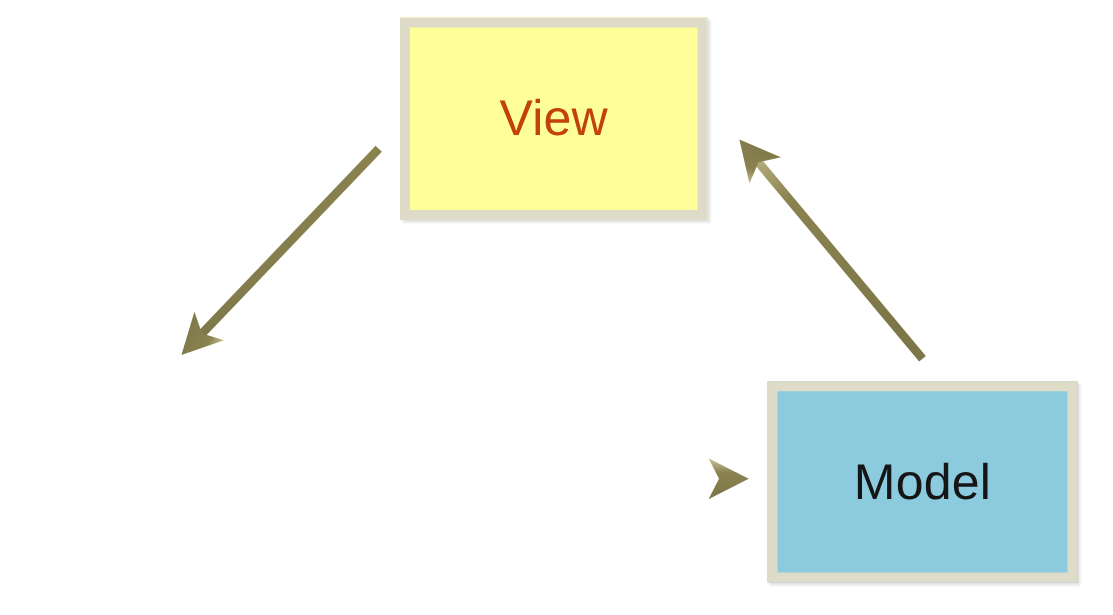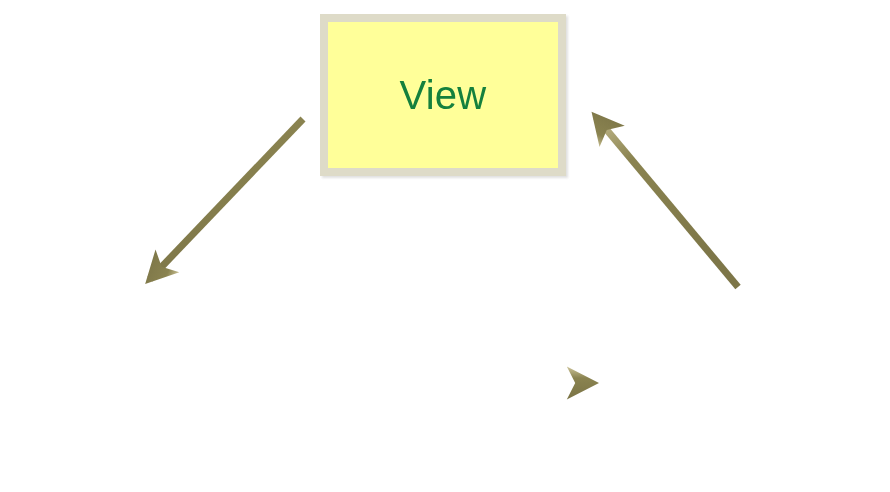--- a/index.html
+++ b/index.html
@@ -103,18 +103,21 @@
     <g>
       <line x1="303" y1="383" x2="592" y2="383" stroke="url(#arrowGradHoriz)" stroke-width="7" stroke-linecap="butt" marker-end="url(#head2)"></line>
     </g>
 
     <g>
       <line x1="738" y1="287" x2="596" y2="117" stroke="url(#arrowGradDiag2)" stroke-width="7" stroke-linecap="butt" marker-end="url(#head3)"></line>
     </g>
   </svg>
 
   <div class="node" id="node-view" style="background: rgb(255, 255, 153); border-color: rgb(222, 219, 200); left: 320px; top: 14px; width: 246px; height: 162px;">
-    <span class="node-label" style="color: #15803d; text-align: center;">View</span>
+    <span class="node-label" style="color: #c2410c; text-align: center;">View</span>
   </div>
 
 
+  <div class="node" id="node-model" style="background: rgb(140, 203, 222); border-color: rgb(222, 219, 200); left: 614px; top: 305px; width: 248px; height: 161px;">
+    <span class="node-label" style="color: rgb(21, 21, 21);">Model</span>
+  </div>
 
 </div>
 
 </body></html>

